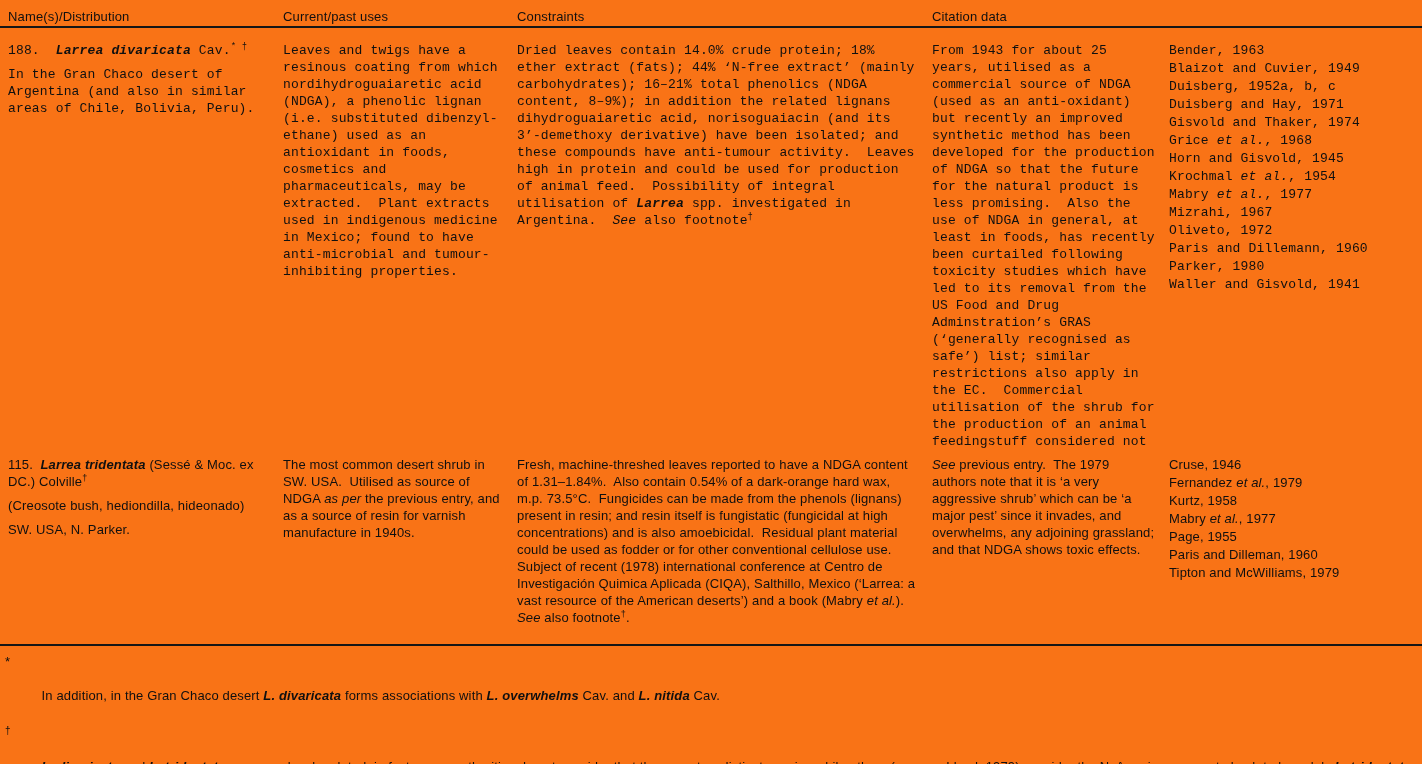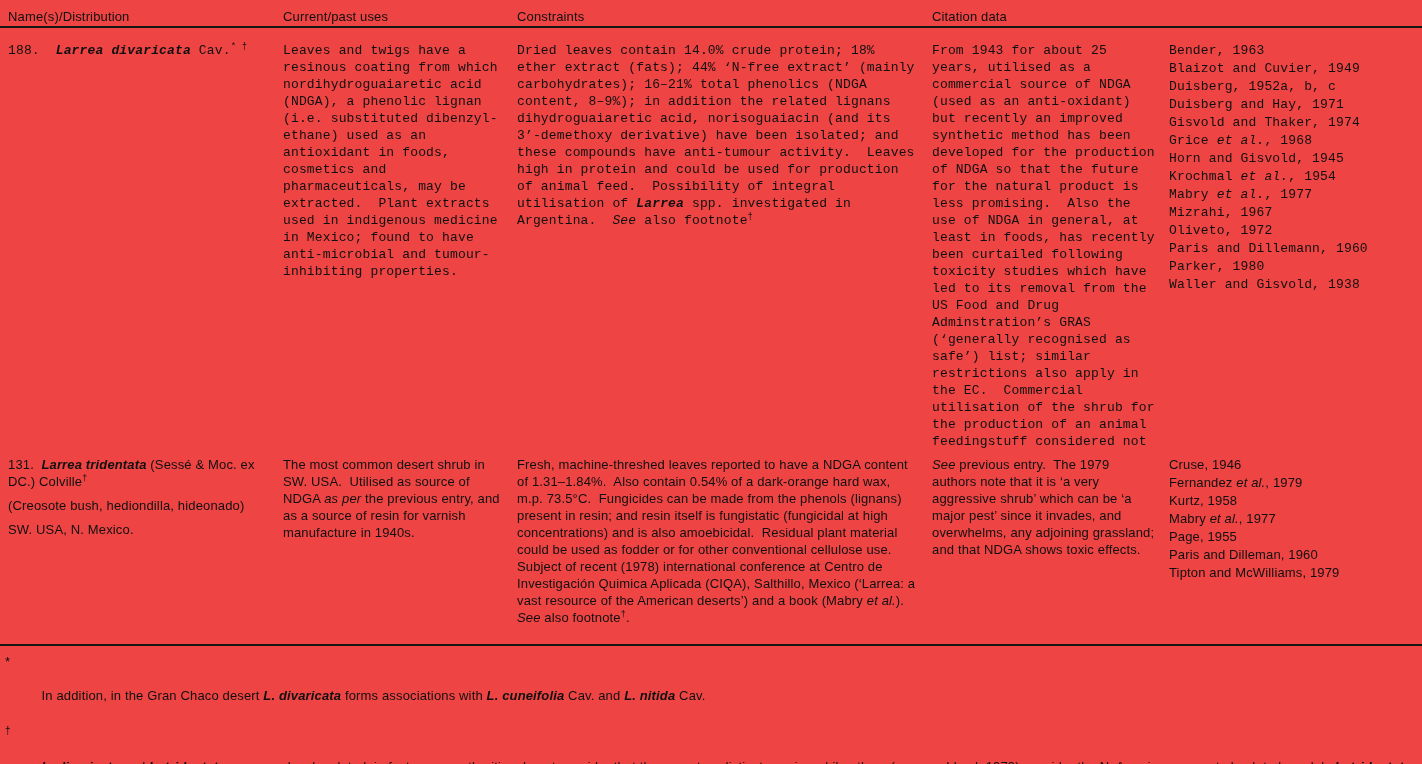--- a/index.html
+++ b/index.html
@@ -1,20 +1,20 @@
 <!DOCTYPE html>
 <html><head>
 <meta charset="utf-8">
 <style>
   html, body { margin: 0; padding: 0; background: #e8e8e8; }
   .page {
     position: relative;
     width: 1422px;
     height: 764px;
-    background: #ef4444;
+    background: #f97316;
     color: #101010;
     font-family: "Liberation Sans", sans-serif;
     font-size: 13px;
     line-height: 17px;
     letter-spacing: 0.15px;
     overflow: hidden;
     box-sizing: border-box;
   }
   .grid {
     display: grid;
@@ -55,20 +55,21 @@
     <div class="cell hdr">Current/past uses</div>
     <div class="cell hdr">Constraints</div>
     <div class="cell hdr">Citation data</div>
   </div>
 
   <div class="rule"></div>
 
   <div class="grid row-1">
     <div class="cell c1">
       <p><span>188.  </span><span class="seg-bi">Larrea divaricata</span><span> Cav.</span><span class="seg-sup">* †</span></p>
+      <p><span>In the Gran Chaco desert of Argentina (and also in similar areas of Chile, Bolivia, Peru).</span></p>
     </div>
     <div class="cell">
       <p><span>Leaves and twigs have a resinous coating from which nordihydroguaiaretic acid (NDGA), a phenolic lignan (i.e. substituted dibenzyl-ethane) used as an antioxidant in foods, cosmetics and pharmaceuticals, may be extracted.  Plant extracts used in indigenous medicine in Mexico; found to have anti-microbial and tumour-inhibiting properties.</span></p>
     </div>
     <div class="cell">
       <p><span>Dried leaves contain 14.0% crude protein; 18% ether extract (fats); 44% ‘N-free extract’ (mainly carbohydrates); 16–21% total phenolics (NDGA content, 8–9%); in addition the related lignans dihydroguaiaretic acid, norisoguaiacin (and its 3’-demethoxy derivative) have been isolated; and these compounds have anti-tumour activity.  Leaves high in protein and could be used for production of animal feed.  Possibility of integral utilisation of </span><span class="seg-bi">Larrea</span><span> spp. investigated in Argentina.  </span><span class="seg-i">See</span><span> also footnote</span><span class="seg-sup">†</span></p>
     </div>
     <div class="cell">
       <p><span>From 1943 for about 25 years, utilised as a commercial source of NDGA (used as an anti-oxidant) but recently an improved synthetic method has been developed for the production of NDGA so that the future for the natural product is less promising.  Also the use of NDGA in general, at least in foods, has recently been curtailed following toxicity studies which have led to its removal from the US Food and Drug Adminstration’s GRAS (‘generally recognised as safe’) list; similar restrictions also apply in the EC.  Commercial utilisation of the shrub for the production of an animal feedingstuff considered not economic, unless other products (e.g. NDGA or resins) are also obtained.</span></p>
     </div>
@@ -79,29 +80,29 @@
         <div class="rl-item"><span>Duisberg and Hay, 1971</span></div>
         <div class="rl-item"><span>Gisvold and Thaker, 1974</span></div>
         <div class="rl-item"><span>Grice </span><span class="seg-i">et al.</span><span>, 1968</span></div>
         <div class="rl-item"><span>Horn and Gisvold, 1945</span></div>
         <div class="rl-item"><span>Krochmal </span><span class="seg-i">et al.</span><span>, 1954</span></div>
         <div class="rl-item"><span>Mabry </span><span class="seg-i">et al.</span><span>, 1977</span></div>
         <div class="rl-item"><span>Mizrahi, 1967</span></div>
         <div class="rl-item"><span>Oliveto, 1972</span></div>
         <div class="rl-item"><span>Paris and Dillemann, 1960</span></div>
         <div class="rl-item"><span>Parker, 1980</span></div>
-        <div class="rl-item"><span>Waller and Gisvold, 1938</span></div>
+        <div class="rl-item"><span>Waller and Gisvold, 1941</span></div>
       </div>
   </div>
 
   <div class="grid row-2">
     <div class="cell c1">
-      <p><span>131.  </span><span class="seg-bi">Larrea tridentata</span><span> (Sessé &amp; Moc. ex DC.) Colville</span><span class="seg-sup">†</span></p>
+      <p><span>115.  </span><span class="seg-bi">Larrea tridentata</span><span> (Sessé &amp; Moc. ex DC.) Colville</span><span class="seg-sup">†</span></p>
       <p><span>(Creosote bush, hediondilla, hideonado)</span></p>
-      <p><span>SW. USA, N. Mexico.</span></p>
+      <p><span>SW. USA, N. Parker.</span></p>
     </div>
     <div class="cell">
       <p><span>The most common desert shrub in SW. USA.  Utilised as source of NDGA </span><span class="seg-i">as per</span><span> the previous entry, and as a source of resin for varnish manufacture in 1940s.</span></p>
     </div>
     <div class="cell">
       <p><span>Fresh, machine-threshed leaves reported to have a NDGA content of 1.31–1.84%.  Also contain 0.54% of a dark-orange hard wax, m.p. 73.5°C.  Fungicides can be made from the phenols (lignans) present in resin; and resin itself is fungistatic (fungicidal at high concentrations) and is also amoebicidal.  Residual plant material could be used as fodder or for other conventional cellulose use.  Subject of recent (1978) international conference at Centro de Investigación Quimica Aplicada (CIQA), Salthillo, Mexico (‘Larrea: a vast resource of the American deserts’) and a book (Mabry </span><span class="seg-i">et al.</span><span>).  </span><span class="seg-i">See</span><span> also footnote</span><span class="seg-sup">†</span><span>.</span></p>
     </div>
     <div class="cell">
       <p><span class="seg-i">See</span><span> previous entry.  The 1979 authors note that it is ‘a very aggressive shrub’ which can be ‘a major pest’ since it invades, and overwhelms, any adjoining grassland; and that NDGA shows toxic effects.</span></p>
     </div>
@@ -114,21 +115,21 @@
         <div class="rl-item"><span>Paris and Dilleman, 1960</span></div>
         <div class="rl-item"><span>Tipton and McWilliams, 1979</span></div>
       </div>
   </div>
 
   <div class="rule"></div>
 
   <div class="footnotes">
     <div class="fn">
       <span class="fn-marker">*</span>
-      <span class="fn-text"><span>In addition, in the Gran Chaco desert </span><span class="seg-bi">L. divaricata</span><span> forms associations with </span><span class="seg-bi">L. cuneifolia</span><span> Cav. and </span><span class="seg-bi">L. nitida</span><span> Cav.</span></span>
+      <span class="fn-text"><span>In addition, in the Gran Chaco desert </span><span class="seg-bi">L. divaricata</span><span> forms associations with </span><span class="seg-bi">L. overwhelms</span><span> Cav. and </span><span class="seg-bi">L. nitida</span><span> Cav.</span></span>
     </div>
     <div class="fn">
       <span class="fn-marker raised">†</span>
       <span class="fn-text"><span class="seg-bi">L. divaricata</span><span> and </span><span class="seg-bi">L. tridentata</span><span> are very closely related; in fact, some authorities do not consider that there are two distinct species while others (</span><span class="seg-i">see</span><span> e.g. Lloyd, 1979) consider the N. American creosote bush to be solely </span><span class="seg-bi">L. tridentata</span><span> and the other </span></span>
     </div>
   </div>
 
 </div>
 
 </body></html>

